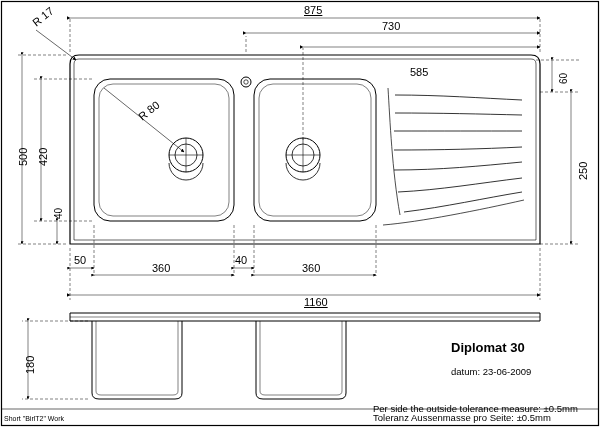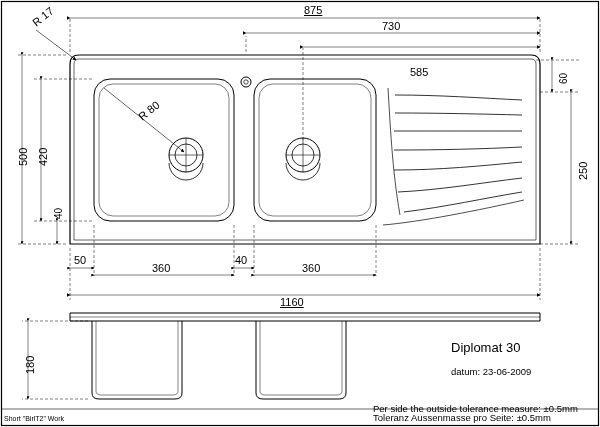--- a/index.html
+++ b/index.html
@@ -2,21 +2,21 @@
 <html><head>
 <meta charset="utf-8">
 <style>
   html,body{margin:0;padding:0;background:#ffffff;}
   body{width:600px;height:427px;overflow:hidden;font-family:"Liberation Sans",sans-serif;}
   #stage{position:relative;width:600px;height:427px;background:#fff;}
   svg{position:absolute;left:0;top:0;}
   .txt{position:absolute;font-family:"Liberation Sans",sans-serif;color:#000;white-space:nowrap;}
   .dim{font-size:11px;}
   .dimsm{font-size:10px;}
-  .title{font-size:13px;}
+  .title{font-size:13px;font-weight:bold;}
   .note{font-size:9.5px;}
   .tiny{font-size:7px;}
   .rot90{transform:rotate(-90deg);transform-origin:0 0;}
 </style>
 </head>
 <body>
 
 <div id="stage">
 
   <svg width="600" height="427" viewBox="0 0 600 427">
@@ -166,21 +166,21 @@
   <div class="txt dim rot90" style="left:577px; top:180px;">250</div>
 
   <div class="txt dim rot90" style="left:17px; top:166px;">500</div>
   <div class="txt dim rot90" style="left:37px; top:166px;">420</div>
   <div class="txt dimsm rot90" style="left:53px; top:219px;">40</div>
 
   <div class="txt dim" style="left:74px; top:254px;text-align:right;">50</div>
   <div class="txt dim" style="left:152px; top:262px;">360</div>
   <div class="txt dim" style="left:235px; top:254px;">40</div>
   <div class="txt dim" style="left:302px; top:262px;">360</div>
-  <div class="txt dim" style="left:280px; top:296px;text-decoration:underline;">1160</div>
+  <div class="txt dim" style="left:304px; top:296px;text-decoration:underline;">1160</div>
 
   <div class="txt dim rot90" style="left:24px; top:374px;">180</div>
 
   <div class="txt dim" style="left:30px; top:19px; transform:rotate(-38deg); transform-origin:0 0;">R 17</div>
   <div class="txt dim" style="left:136px; top:113px; transform:rotate(-38deg); transform-origin:0 0;">R 80</div>
 
   <div class="txt title" style="left:451px; top:340px;">Diplomat 30</div>
   <div class="txt note" style="left:451px; top:366px;">datum: 23-06-2009</div>
 
   <div class="txt note" style="left:373px; top:392px;margin-top:20px;">Toleranz Aussenmasse pro Seite: ±0.5mm</div>

